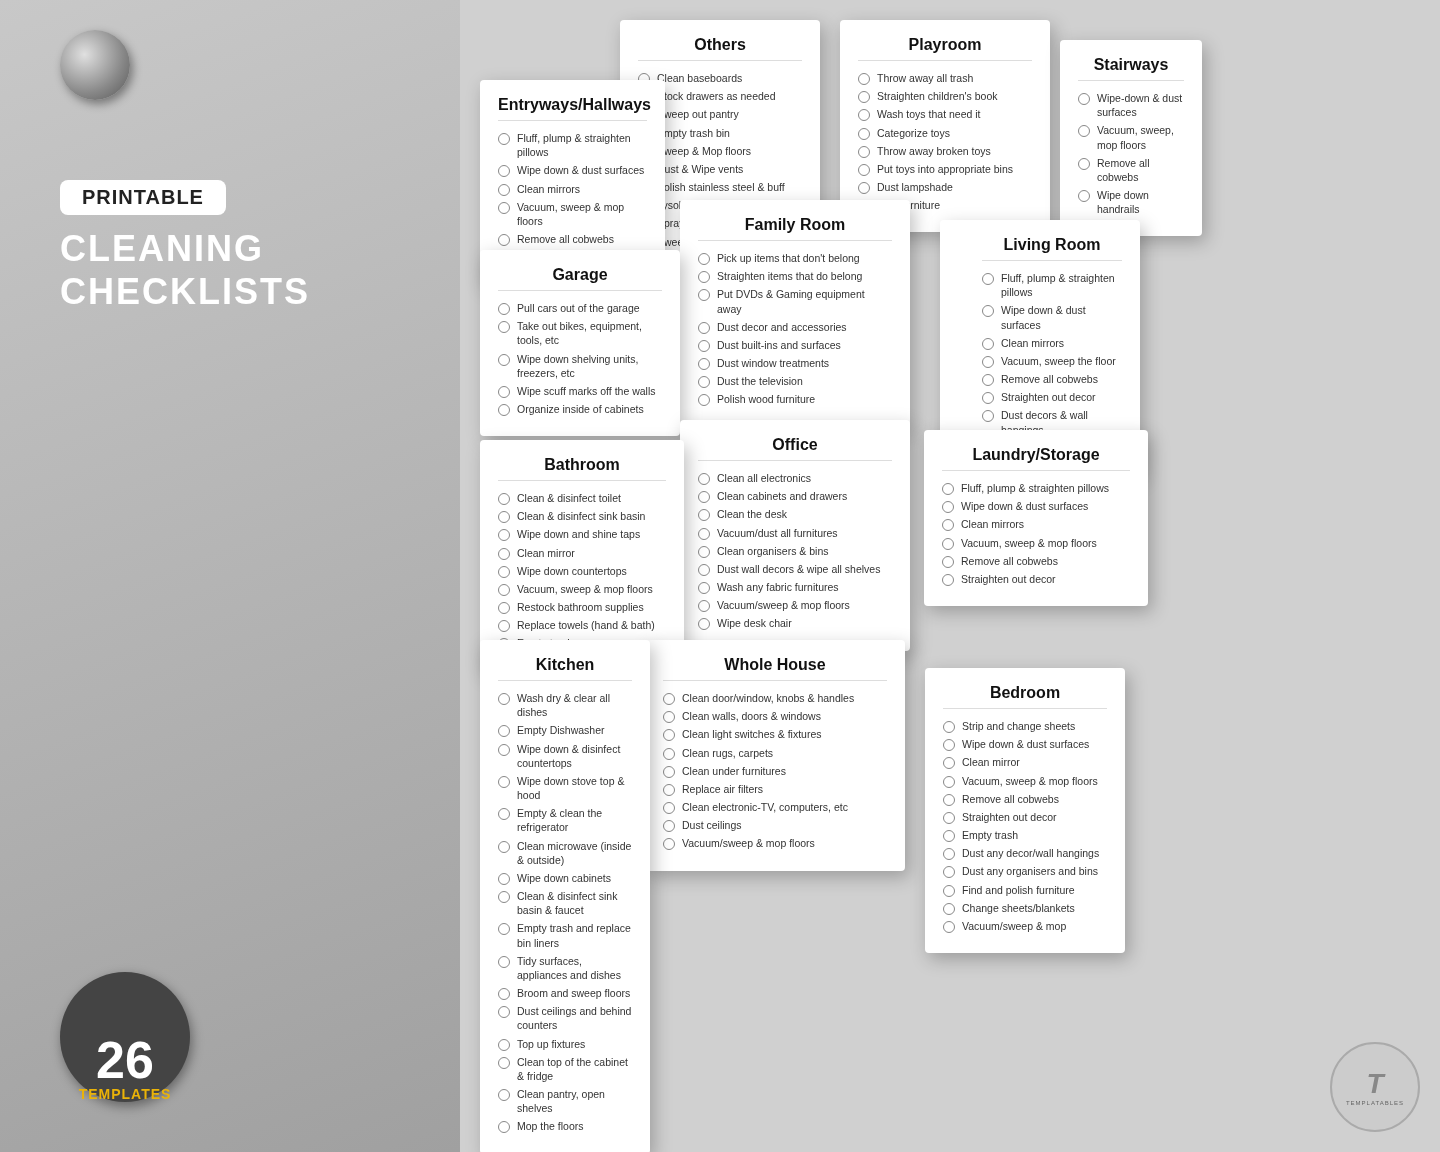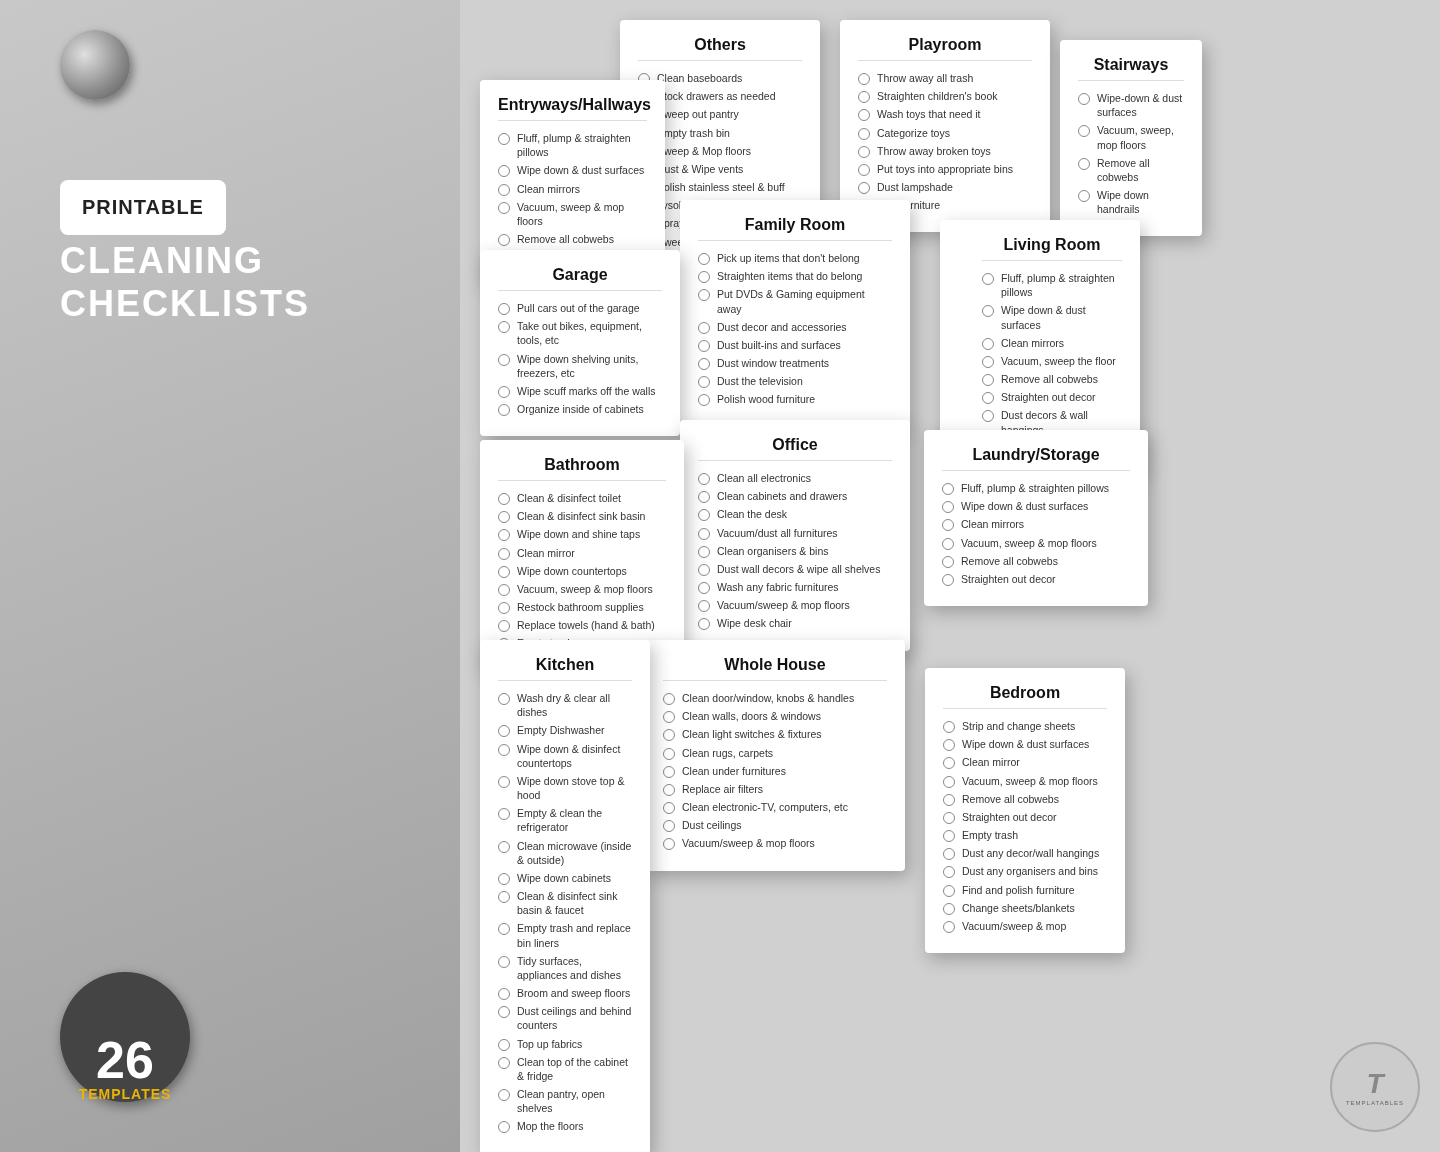--- a/index.html
+++ b/index.html
@@ -32,23 +32,23 @@
       border-radius: 50%;
       position: absolute;
       top: 30px;
       left: 60px;
       box-shadow: 3px 4px 10px rgba(0,0,0,0.4);
     }
 
     .printable-badge {
       background: white;
       border-radius: 8px;
-      padding: 16px 22px;
+      padding: 6px 22px;
       margin-top: 120px;
-      margin-bottom: 4px;
+      margin-bottom: 12px;
     }
     .printable-badge span {
       font-size: 20px;
       font-weight: 700;
       color: #222;
       letter-spacing: 1px;
     }
 
     .title-main {
       font-size: 72px;
@@ -642,21 +642,21 @@
           <div class="checklist-item">
             <div class="circle"></div>
             <span class="item-text">Broom and sweep floors</span>
           </div>
           <div class="checklist-item">
             <div class="circle"></div>
             <span class="item-text">Dust ceilings and behind counters</span>
           </div>
           <div class="checklist-item">
             <div class="circle"></div>
-            <span class="item-text">Top up fabrics</span>
+            <span class="item-text">Top up fixtures</span>
           </div>
           <div class="checklist-item">
             <div class="circle"></div>
             <span class="item-text">Clean top of the cabinet &amp; fridge</span>
           </div>
           <div class="checklist-item">
             <div class="circle"></div>
             <span class="item-text">Clean pantry, open shelves</span>
           </div>
           <div class="checklist-item">

